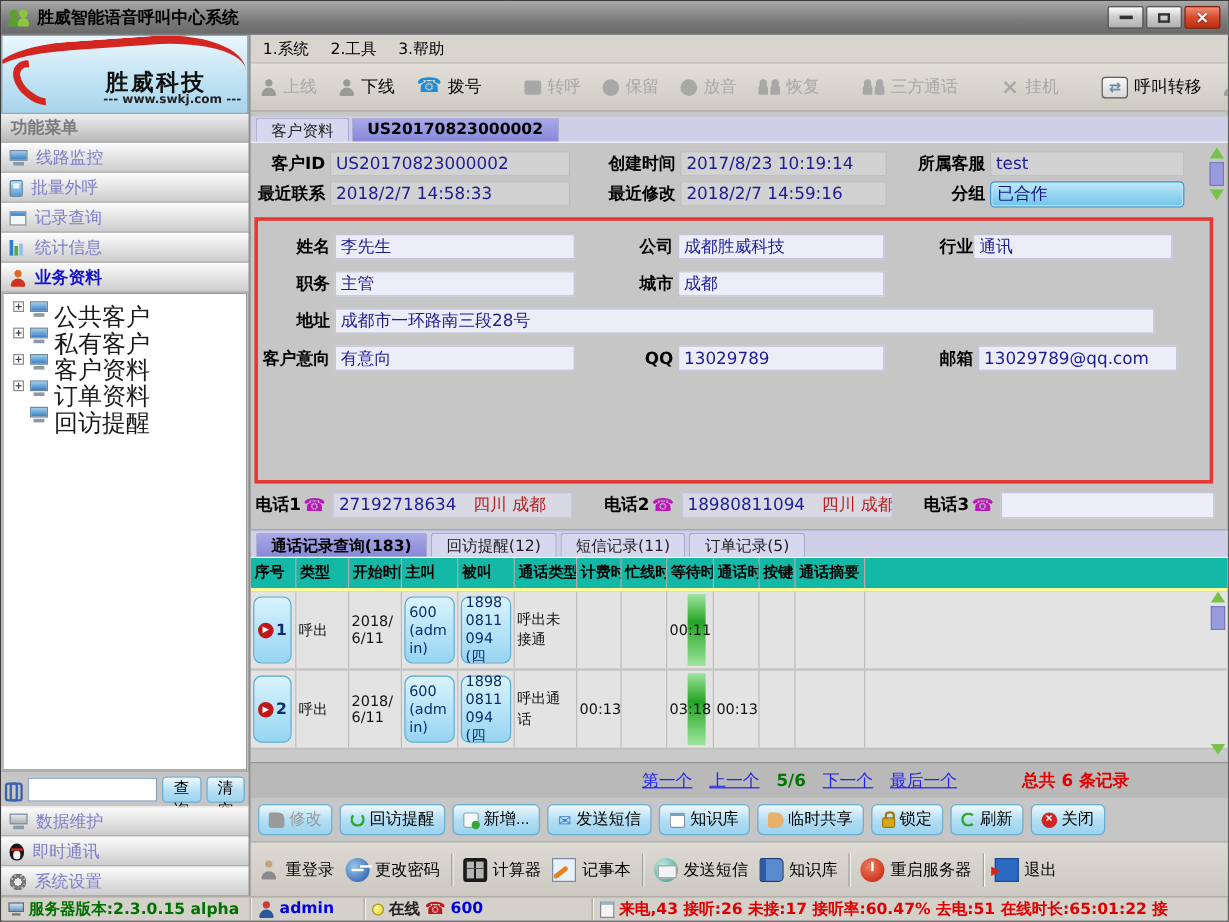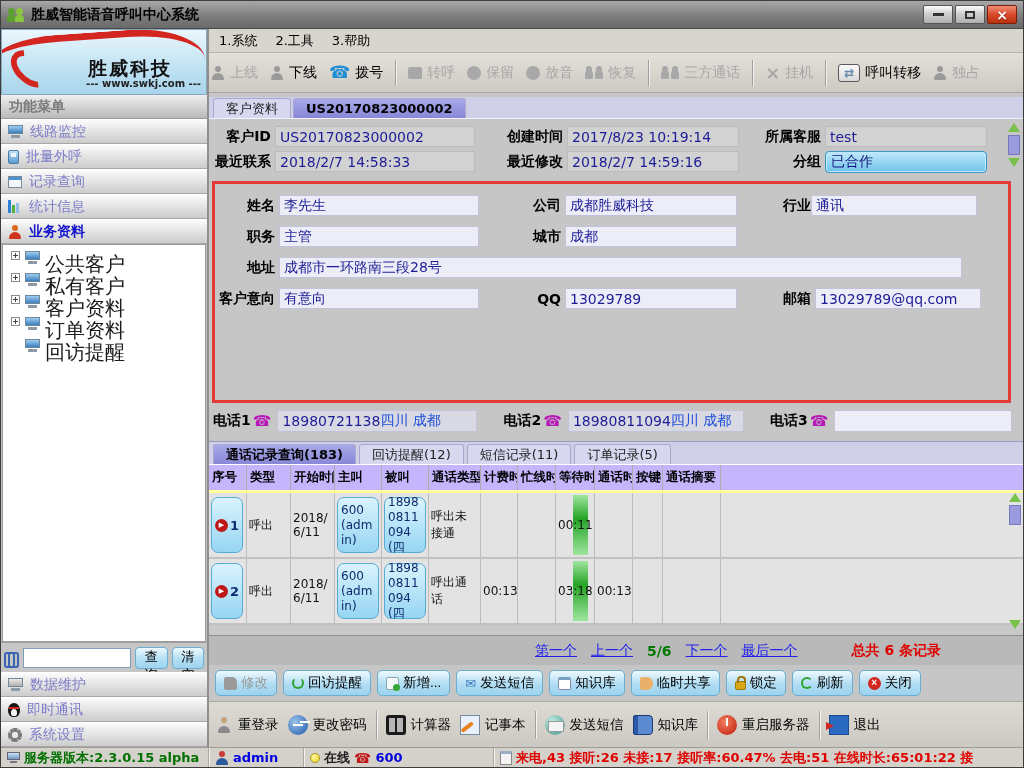--- a/index.html
+++ b/index.html
@@ -86,21 +86,21 @@
   .ic-binocular { width:15px; height:12px; position:relative; }
   .ic-binocular::before,.ic-binocular::after { content:""; position:absolute; top:0; width:7px; height:12px; border:2px solid #3a64b0; border-radius:3px; }
   .ic-binocular::before { left:0; } .ic-binocular::after { right:0; }
   .side-search input { width:108px; height:20px; border:1px solid #7f9db9; background:#fff; font-size:12px; padding:0 3px; }
   .mini-btn { height:22px; padding:0 7px; font-size:13px; color:#000; background:linear-gradient(#eef9fe,#b4dff4 55%,#9ed4ef);
               border:1px solid #6aaed2; border-radius:4px; cursor:pointer; }
 
   
   .menubar { height:24px; flex:0 0 24px; background:#d8d5ce; display:flex; align-items:center; gap:18px; padding-left:10px; font-size:13px; color:#000; border-bottom:1px solid #b8b5ae; }
   .menubar span { cursor:pointer; }
-  .toolbar { height:40px; flex:0 0 40px; background:linear-gradient(#e3e0da,#cdcac3); display:flex; align-items:center; padding-left:2px; gap:12px; border-bottom:1px solid #aaa7a0; overflow:hidden; }
+  .toolbar { height:40px; flex:0 0 40px; background:linear-gradient(#e3e0da,#cdcac3); display:flex; align-items:center; padding-left:8px; gap:18px; border-bottom:1px solid #aaa7a0; overflow:hidden; }
   .tb-item { display:flex; align-items:center; gap:5px; font-size:14px; color:#000; cursor:pointer; white-space:nowrap; }
   .tb-item.disabled { color:#a8a8a8; cursor:default; }
   .tb-sep { width:1px; height:26px; background:#a0a0a0; box-shadow:1px 0 0 #f0f0f0; }
   .ic-phone-glyph { font-size:17px; color:#1f8ed4; line-height:1; }
   .ic-x-glyph { font-size:18px; font-weight:bold; color:#a8a8a8; line-height:1; }
   .ic-transfer { width:22px; height:18px; border:1px solid #5a5a5a; border-radius:3px; background:linear-gradient(#f8f8f8,#d8d8d8);
                  display:flex; align-items:center; justify-content:center; font-size:12px; color:#6a8aa8; font-weight:bold; }
   .ic-sq { width:14px; height:12px; background:#a8a8a8; border-radius:2px; }
   .ic-ppl { width:18px; height:13px; position:relative; }
   .ic-ppl::before,.ic-ppl::after { content:""; position:absolute; bottom:0; width:8px; height:9px; background:#a8a8a8; border-radius:4px 4px 1px 1px; box-shadow:0 -5px 0 -1px #a8a8a8; }
@@ -131,31 +131,31 @@
   
   .red-box { height:222px; flex:0 0 222px; border:3px solid #e53935; margin:0 12px 0 3px; padding:8px 6px 0 2px; position:relative; }
   .formrow { display:flex; align-items:center; height:27px; margin-bottom:4px; }
   .addr-span { flex:1 1 auto; margin-right:40px; }
 
   
   .phone-row { height:36px; flex:0 0 36px; display:flex; align-items:center; padding-left:4px; gap:6px; }
   .ph-label { display:flex; align-items:center; gap:2px; font-size:14px; font-weight:bold; color:#000; }
   .ph-glyph { font-size:15px; color:#b818b8; line-height:1; }
   .ph-val { width:200px; height:22px; background:#ededf8; border:1px solid #c2c2d8; display:flex; align-items:center; padding:0 4px; font-size:14px; color:#1c1c96; white-space:nowrap; overflow:hidden; }
-  .ph-val .region { color:#1d4ed8; margin-left:0; }
+  .ph-val .region { color:#b91c1c; margin-left:14px; }
   .ph-val.ro { background:#d9d9e4; }
   .ph-gap { width:14px; }
 
   
   .rec-tabs { height:24px; flex:0 0 24px; background:#cfcfe8; display:flex; align-items:flex-end; padding-left:4px; gap:3px; border-top:1px solid #9a9ac0; border-bottom:1px solid #ffffff; margin-top:2px; }
 
   
   .table-wrap { height:170px; flex:0 0 170px; position:relative; background:#c9c9c9; overflow:hidden; }
   .tgrid { display:grid; grid-template-columns:38px 44px 44px 47px 47px 52px 37px 38px 39px 38px 30px 58px 1fr; }
-  .thead { background:#c4b5fd; border-bottom:3px solid #ffff9c; }
+  .thead { background:#14b8a6; border-bottom:3px solid #ffff9c; }
   .thead .th { height:25px; display:flex; align-items:center; padding-left:3px; font-size:12.5px; font-weight:bold; color:#000; border-right:1px solid #adadad; white-space:nowrap; overflow:hidden; }
   .thead .th.nob { border-right:none; }
   .trow { background:#e3e3e3; border-bottom:2px solid #c2c2c2; }
   .trow .td { height:64px; display:flex; align-items:center; padding:2px 2px; font-size:12px; color:#111; border-right:1px solid #bdbdbd; overflow:hidden; }
   .trow .td.nob { border-right:none; }
   .bluebox { background:linear-gradient(#d9f3fd,#96d5f2); border:1px solid #56acd2; border-radius:7px; padding:2px 3px; font-size:12px; color:#0d2c6e; width:100%; height:56px; display:flex; align-items:center; word-break:break-all; line-height:1.25; }
   .playbox { background:linear-gradient(#d9f3fd,#96d5f2); border:1px solid #56acd2; border-radius:7px; width:32px; height:56px; display:flex; align-items:center; justify-content:center; gap:2px; }
   .play-circle { width:13px; height:13px; border-radius:50%; background:#c01818; color:#fff; font-size:7px; display:flex; align-items:center; justify-content:center; line-height:1; }
   .play-num { font-size:13px; font-weight:bold; color:#0d2c6e; }
   .wait-cell { position:relative; justify-content:flex-start; }
@@ -453,21 +453,21 @@
           <span class="fval edit" style="width:166px;margin-left:4px">13029789@qq.com</span>
         </div>
       </div>
 
       <div class="phone-row">
         <span class="ph-label">
           <span>电话1</span>
           <span class="ph-glyph">☎</span>
         </span>
         <span class="ph-val ro">
-          <span>18980721138</span>
+          <span>27192718634</span>
           <span class="region">四川 成都</span>
         </span>
         <span class="ph-gap"></span>
         <span class="ph-label">
           <span>电话2</span>
           <span class="ph-glyph">☎</span>
         </span>
         <span class="ph-val ro" style="width:176px">
           <span>18980811094</span>
           <span class="region">四川 成都</span>

